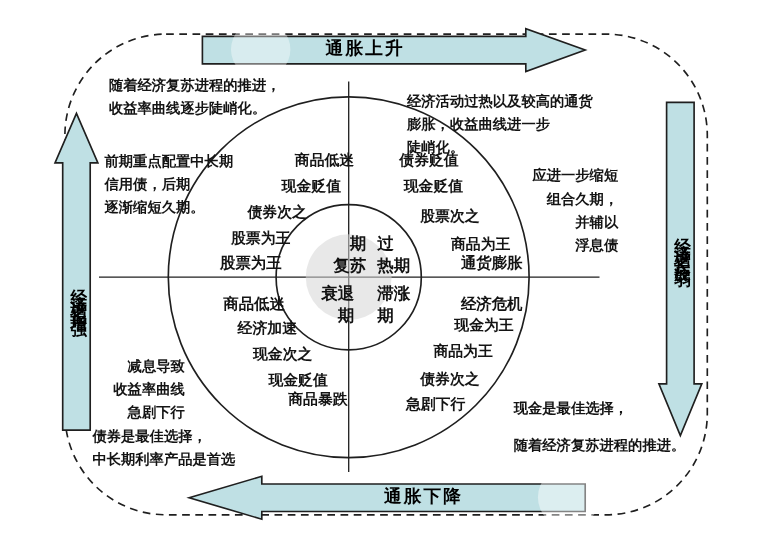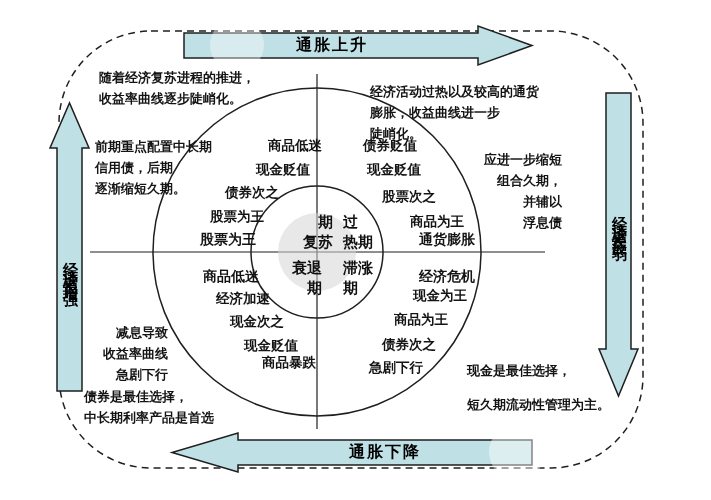--- a/index.html
+++ b/index.html
@@ -92,15 +92,15 @@
   <div class="note center" style="left:478px; top:149px; width:84px">应进一步缩短
 组合久期，
 并辅以
 浮息债</div>
   <div class="note center" style="left:90px; top:322px; width:78px">减息导致
 收益率曲线
 急剧下行</div>
   <div class="note" style="left:84px; top:386px">债券是最佳选择，
 中长期利率产品是首选</div>
   <div class="note" style="left:467px; top:354px; line-height:34px">现金是最佳选择，
-短久期流动性管理为主。</div>
+随着经济复苏进程的推进。</div>
 
 </div>
 
 </body></html>

